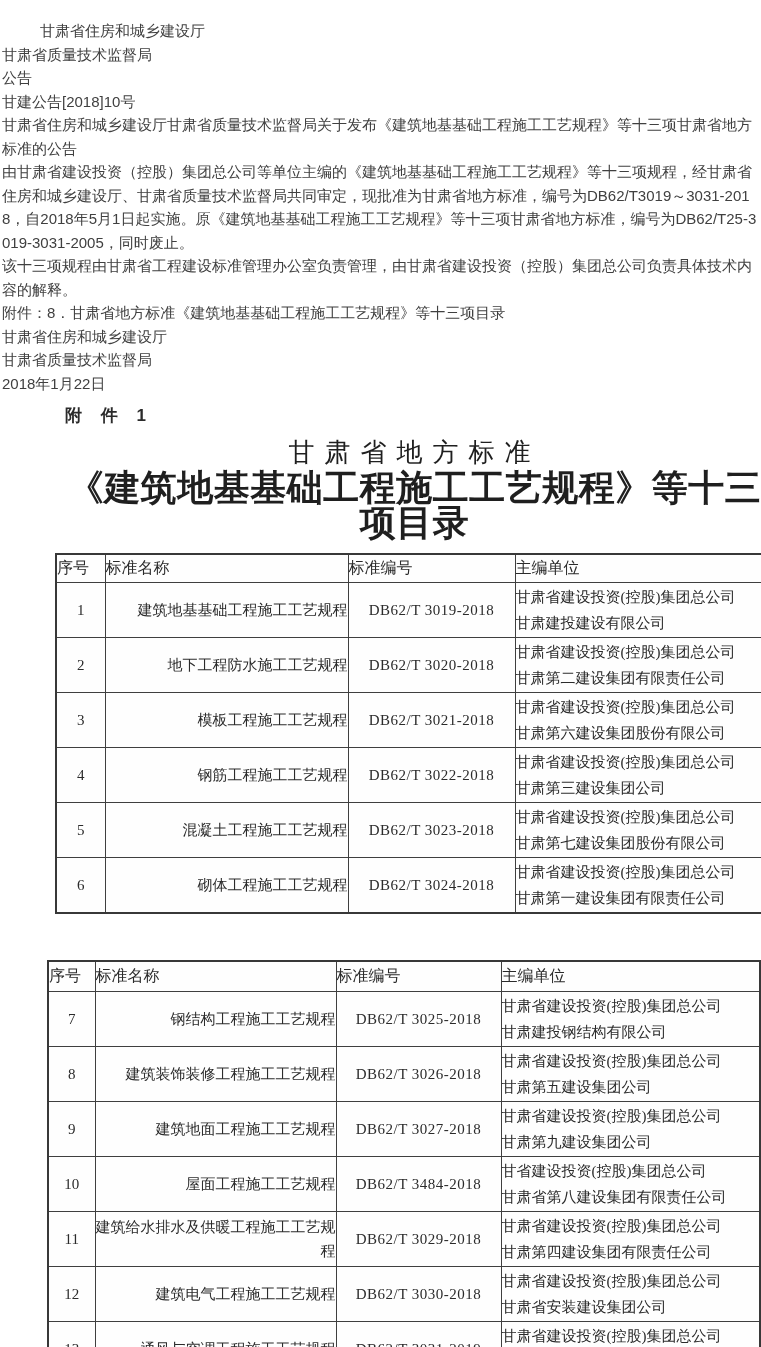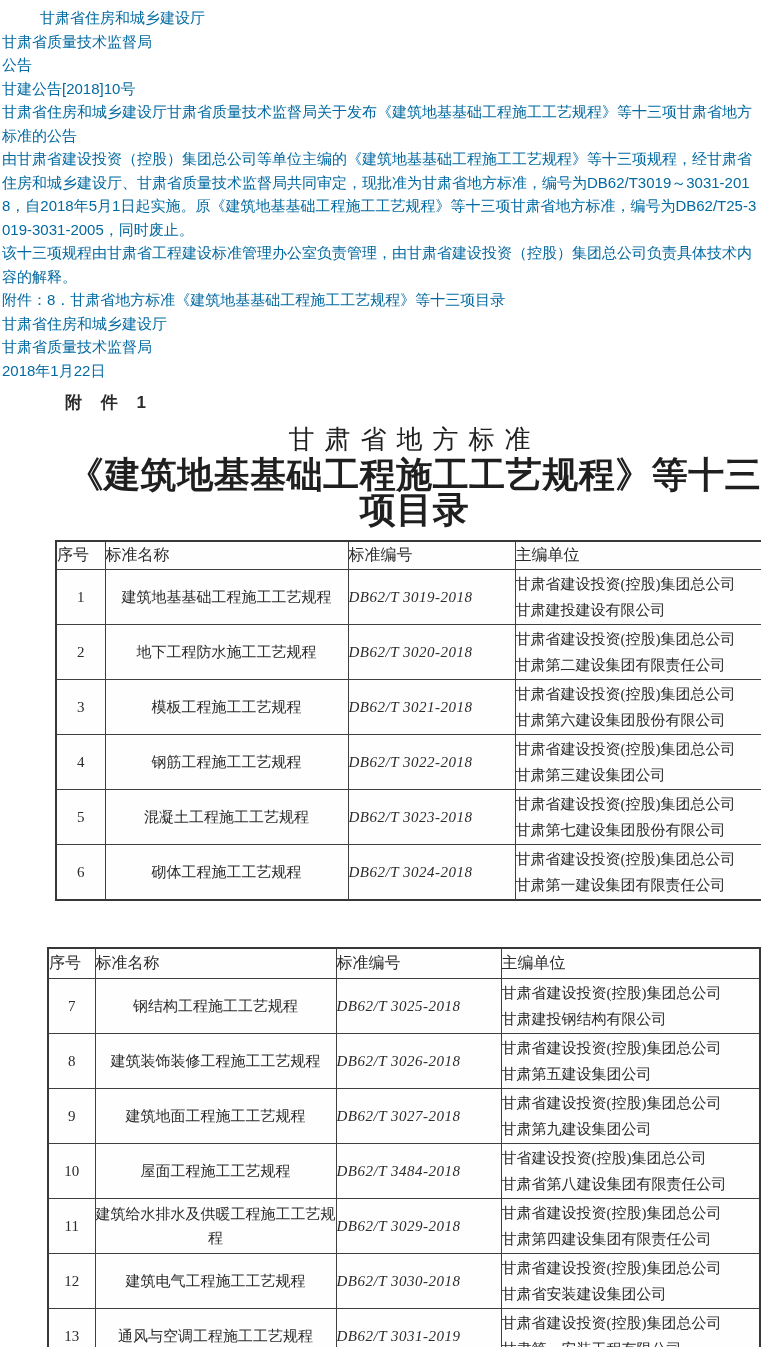--- a/index.html
+++ b/index.html
@@ -1,21 +1,21 @@
 <!DOCTYPE html>
 <html><head>
 <meta charset="utf-8">
 <style>
   html,body{margin:0;padding:0;background:#ffffff;}
   body{
     width:761px;height:1347px;overflow:hidden;position:relative;
     font-family:"Liberation Sans",sans-serif;color:#212121;
   }
   
-  .top-text{padding:6px 2px 0 2px;width:757px;font-size:15px;line-height:23.5px;color:#0369a1;}
+  .top-text{padding:19px 2px 0 2px;width:757px;font-size:15px;line-height:23.5px;color:#404040;}
   .top-text p{margin:0;word-break:break-all;}
   .top-text p.indented{text-indent:38px;}
   
   .scan{font-family:"Liberation Serif",serif;color:#2b2b2b;padding-left:37px;}
   .att-label{
     margin:9px 0 0 28px;font-family:"Liberation Sans",sans-serif;
     font-weight:bold;font-size:17px;letter-spacing:7px;color:#2b2b2b;
   }
   .doc-title{width:719px;margin:10px 0 0 18px;text-align:center;color:#1f1f1f;}
   .doc-title .t1{font-size:26px;font-weight:normal;letter-spacing:10px;line-height:31px;}
@@ -27,22 +27,22 @@
     font-family:"Liberation Serif",serif;color:#2b2b2b;
   }
   table.tbl1{width:719px;margin:12px 0 0 18px;}
   table.tbl2{width:712px;margin:46px 0 0 10px;}
   table.std th,table.std td{border:1px solid #3f3f3f;padding:0;}
   table.tbl1 th{height:27px;}
   table.tbl2 th{height:29px;}
   table.std th{font-weight:normal;font-size:16px;text-align:left;}
   table.std td{height:54px;font-size:15px;}
   td.c-no{text-align:center;font-size:16px;}
-  td.c-name{text-align:center;padding:0 4px 0 9px;word-break:break-all;line-height:24px;}
-  td.c-code{text-align:left;font-size:15.5px;letter-spacing:0.5px;white-space:nowrap;font-style:italic;}
+  td.c-name{text-align:right;padding:0 4px 0 9px;word-break:break-all;line-height:24px;}
+  td.c-code{text-align:center;font-size:15.5px;letter-spacing:0.5px;white-space:nowrap;}
   td.c-unit{text-align:left;padding:0 4px 0 12px;font-size:16px;}
   td.c-unit .unit-line{line-height:26px;white-space:nowrap;}
 </style>
 </head>
 <body>
 
 <div class="top-text">
   <p class="indented">甘肃省住房和城乡建设厅</p>
   <p>甘肃省质量技术监督局</p>
   <p>公告</p>

